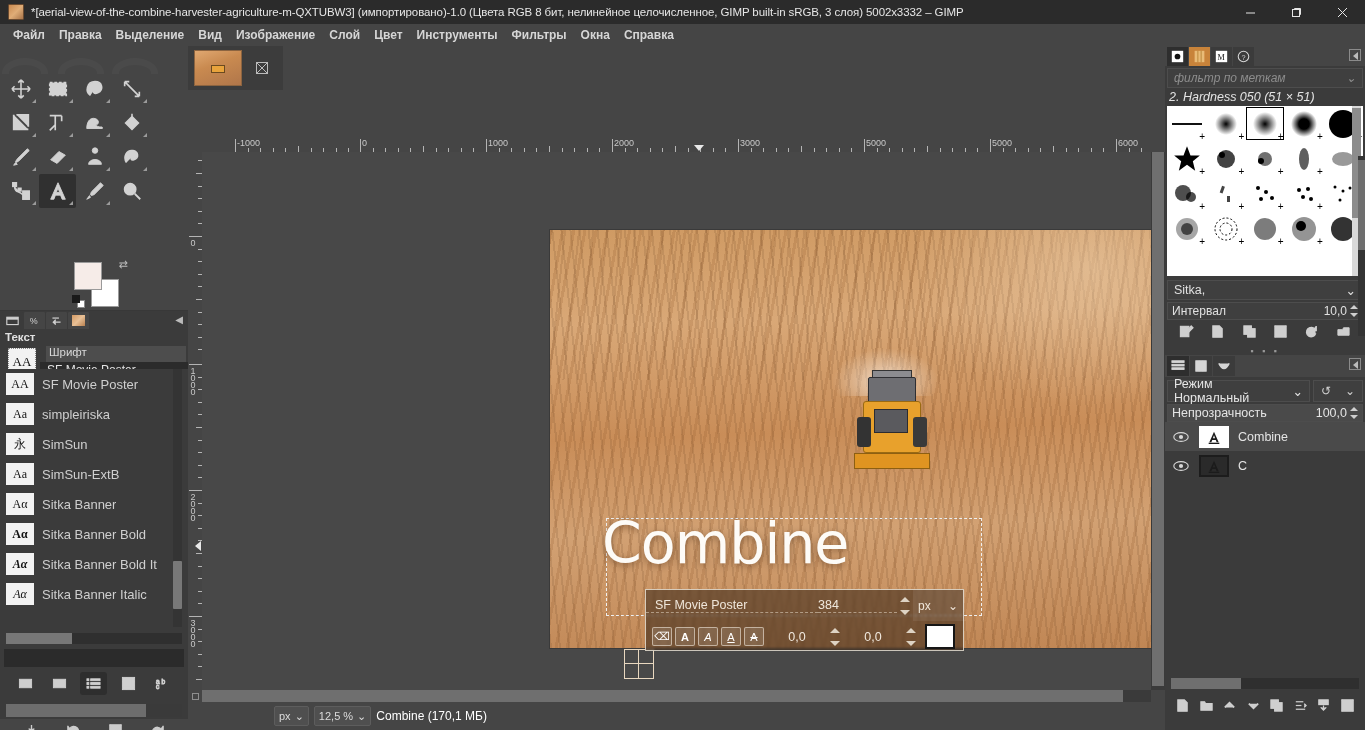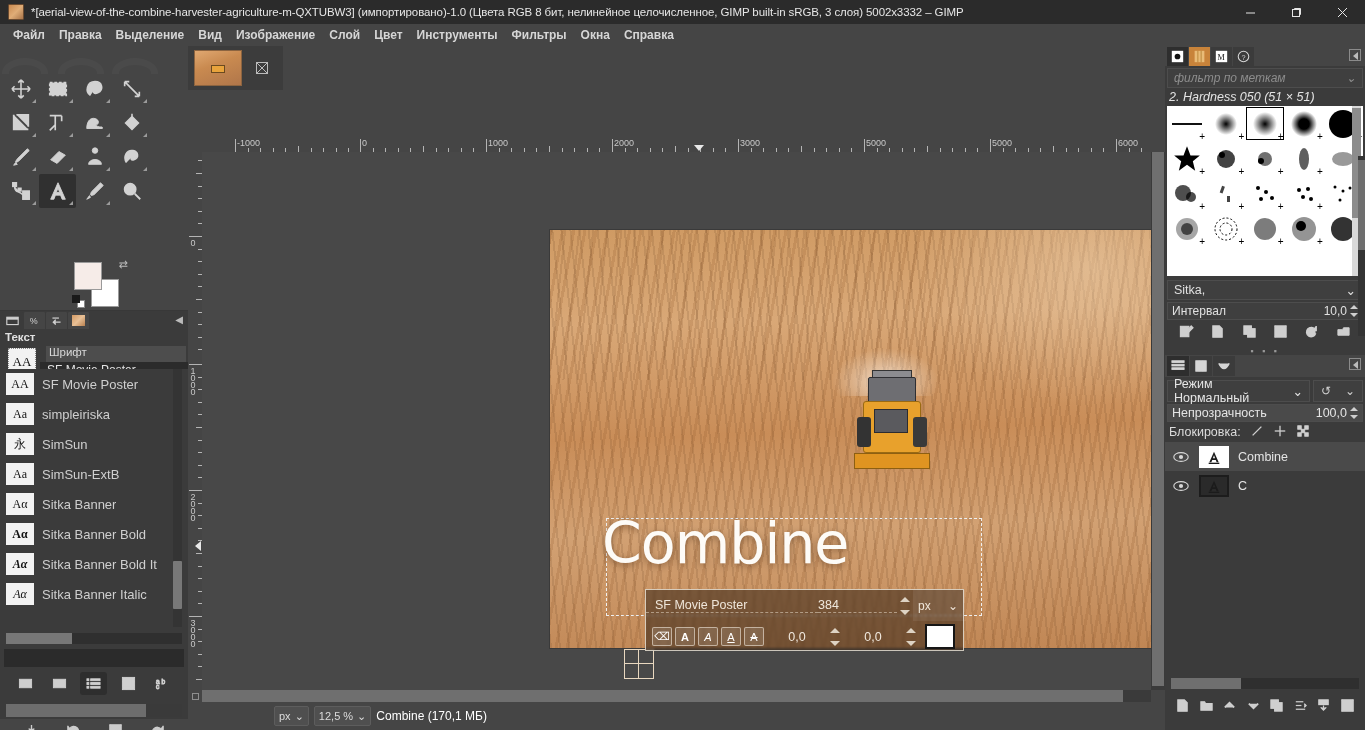--- a/index.html
+++ b/index.html
@@ -1245,37 +1245,20 @@
       <span>Непрозрачность</span>
       <span style="display:flex;align-items:center;gap:3px">
         <span>100,0</span>
         <span class="spin">
             <i class="up"></i>
             <i class="dn"></i>
           </span>
       </span>
     </div>
 
-    <div class="lock-row">
-      <span>Блокировка:</span>
-      <span><svg viewBox="0 0 16 16" fill="none" stroke="#cfcfcf" stroke-width="1.6">
-            <line x1="3" y1="13" x2="13" y2="3"></line>
-          </svg></span>
-      <span><svg viewBox="0 0 16 16" fill="none" stroke="#cfcfcf" stroke-width="1.5">
-            <line x1="8" y1="2" x2="8" y2="14"></line>
-            <line x1="2" y1="8" x2="14" y2="8"></line>
-          </svg></span>
-      <span><svg viewBox="0 0 16 16" stroke="none" fill="#cfcfcf">
-            <rect x="2" y="2" width="4" height="4"></rect>
-            <rect x="10" y="2" width="4" height="4"></rect>
-            <rect x="6" y="6" width="4" height="4"></rect>
-            <rect x="2" y="10" width="4" height="4"></rect>
-            <rect x="10" y="10" width="4" height="4"></rect>
-          </svg></span>
-    </div>
 
     <div class="layer-list">
       <div class="layer-row sel">
         <span class="eye">
           <svg viewBox="0 0 20 14">
               <ellipse cx="10" cy="7" rx="9" ry="5.5"></ellipse>
               <circle cx="10" cy="7" r="2.6" fill="#d8d8d8" stroke="none"></circle>
             </svg>
         </span>
         <span class="lthumb white">

